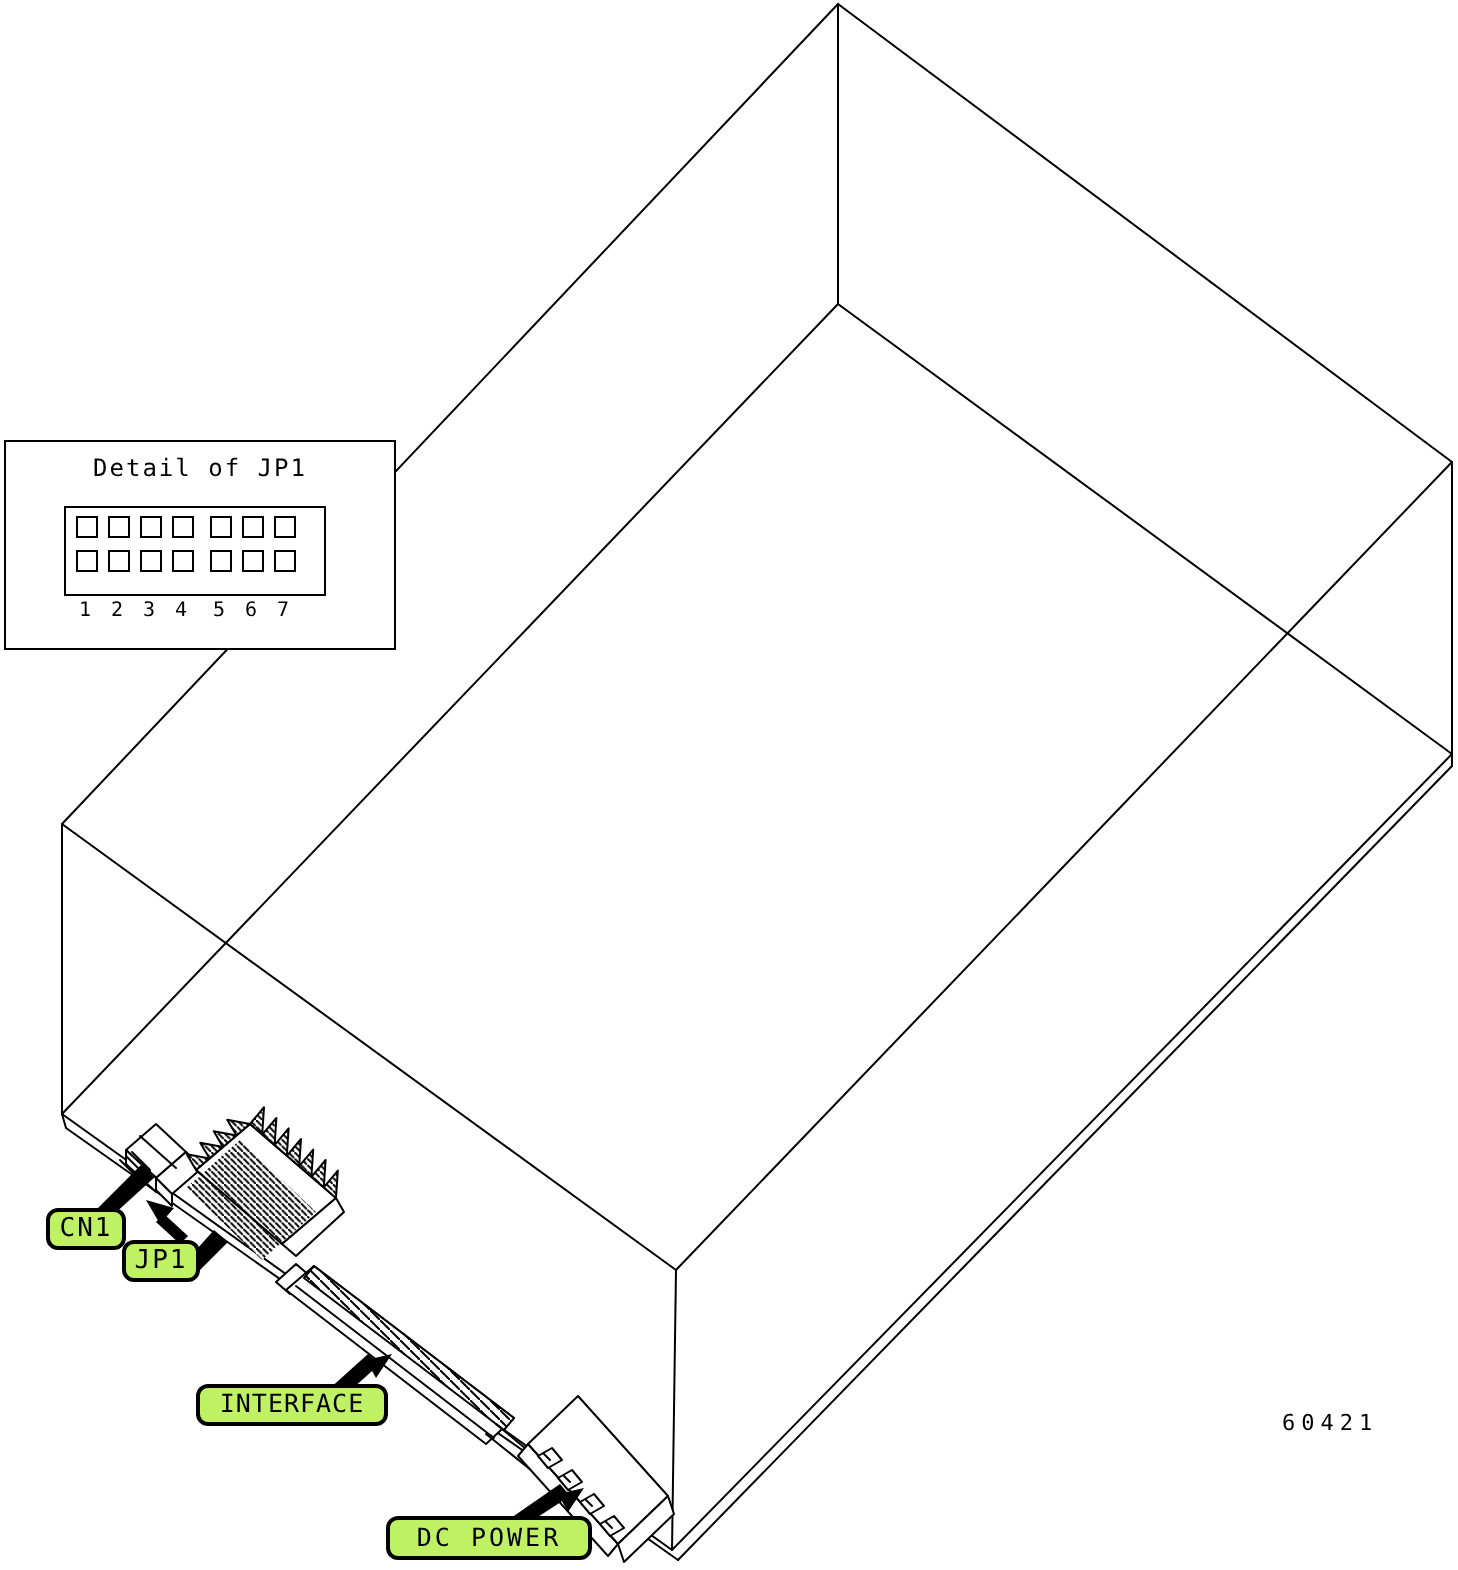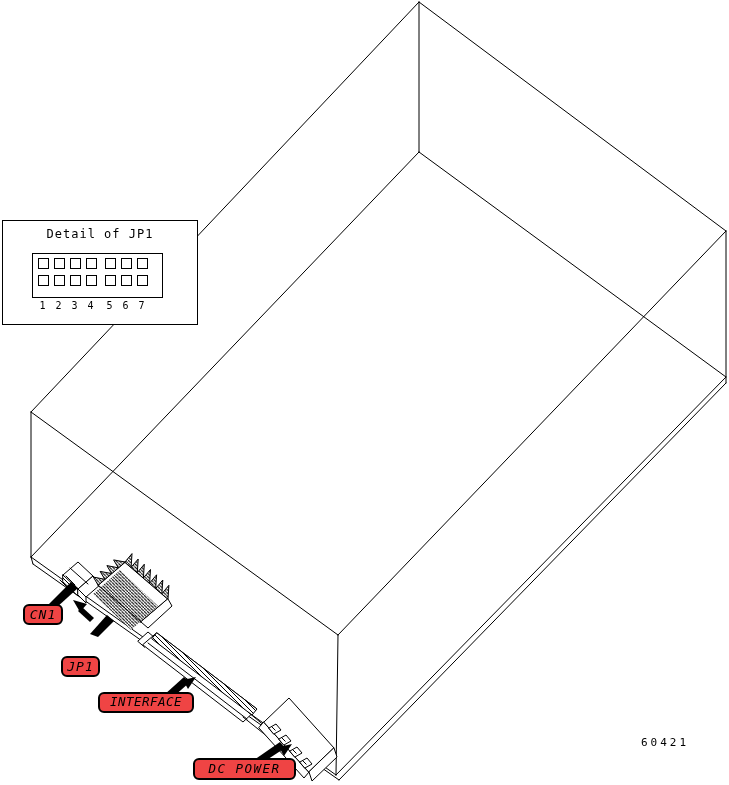--- a/index.html
+++ b/index.html
@@ -1,43 +1,43 @@
 <!DOCTYPE html>
 <html><head>
 <meta charset="utf-8">
 <style>
   html,body{margin:0;padding:0;background:#ffffff;}
   #stage{position:relative;width:729px;height:785px;background:#ffffff;overflow:hidden;
          font-family:"DejaVu Sans Mono","Liberation Mono",monospace;color:#000;padding-left:42px;}
   #lineart{position:absolute;left:0;top:0;}
 
   
-  .callout{position:absolute;box-sizing:border-box;background:#ef4444;border:2px solid #000;
+  .callout{position:absolute;box-sizing:border-box;background:#bef264;border:2px solid #000;
            border-radius:6px;display:flex;align-items:center;justify-content:center;
-           font-size:13px;line-height:1;white-space:nowrap;font-style:italic;}
+           font-size:13px;line-height:1;white-space:nowrap;}
   #callout-cn1{left:23px;top:604px;width:40px;height:21px;letter-spacing:1px;}
-  #callout-jp1{left:61px;top:656px;width:39px;height:21px;letter-spacing:1px;}
+  #callout-jp1{left:61px;top:620px;width:39px;height:21px;letter-spacing:1px;}
   #callout-interface{left:98px;top:692px;width:96px;height:21px;letter-spacing:0.5px;font-size:12.5px;}
   #callout-dcpower{left:193px;top:758px;width:103px;height:22px;letter-spacing:1.5px;font-size:12.5px;}
 
   
   #detail-inset{position:absolute;left:2px;top:220px;width:196px;height:105px;
                 box-sizing:border-box;border:1px solid #000;background:#fff;}
   #detail-title{margin-top:6px;text-align:center;font-size:12px;letter-spacing:1px;}
   #pin-grid{position:absolute;left:29px;top:32px;width:131px;height:45px;
             box-sizing:border-box;border:1px solid #000;padding:4px 0 0 5px;}
   .pin-row{display:flex;gap:5px;}
   .pin-row + .pin-row{margin-top:6px;}
   .pin-square{width:11px;height:11px;box-sizing:border-box;border:1px solid #000;background:#fff;}
   .pin-square.key-gap{margin-left:3px;}
   #pin-numbers{position:absolute;left:34px;top:79px;display:flex;gap:5px;font-size:10px;}
   .pin-num{display:inline-block;width:11px;text-align:center;}
   .pin-num.key-gap{margin-left:3px;}
 
-  #figure-number{position:absolute;left:641px;top:736px;font-size:11px;letter-spacing:3px;}
+  #figure-number{position:absolute;left:641px;top:705px;font-size:11px;letter-spacing:3px;}
 </style>
 </head>
 <body>
 
 <div id="stage">
 
   <svg id="lineart" width="729" height="785" viewBox="0 0 729 785" fill="none" stroke="#000" stroke-width="1" stroke-linecap="round" stroke-linejoin="round">
     <defs>
       <pattern id="hatchDense" width="3.2" height="3.2" patternUnits="userSpaceOnUse">
         <rect width="3.2" height="3.2" fill="#fff" stroke="none"></rect>

